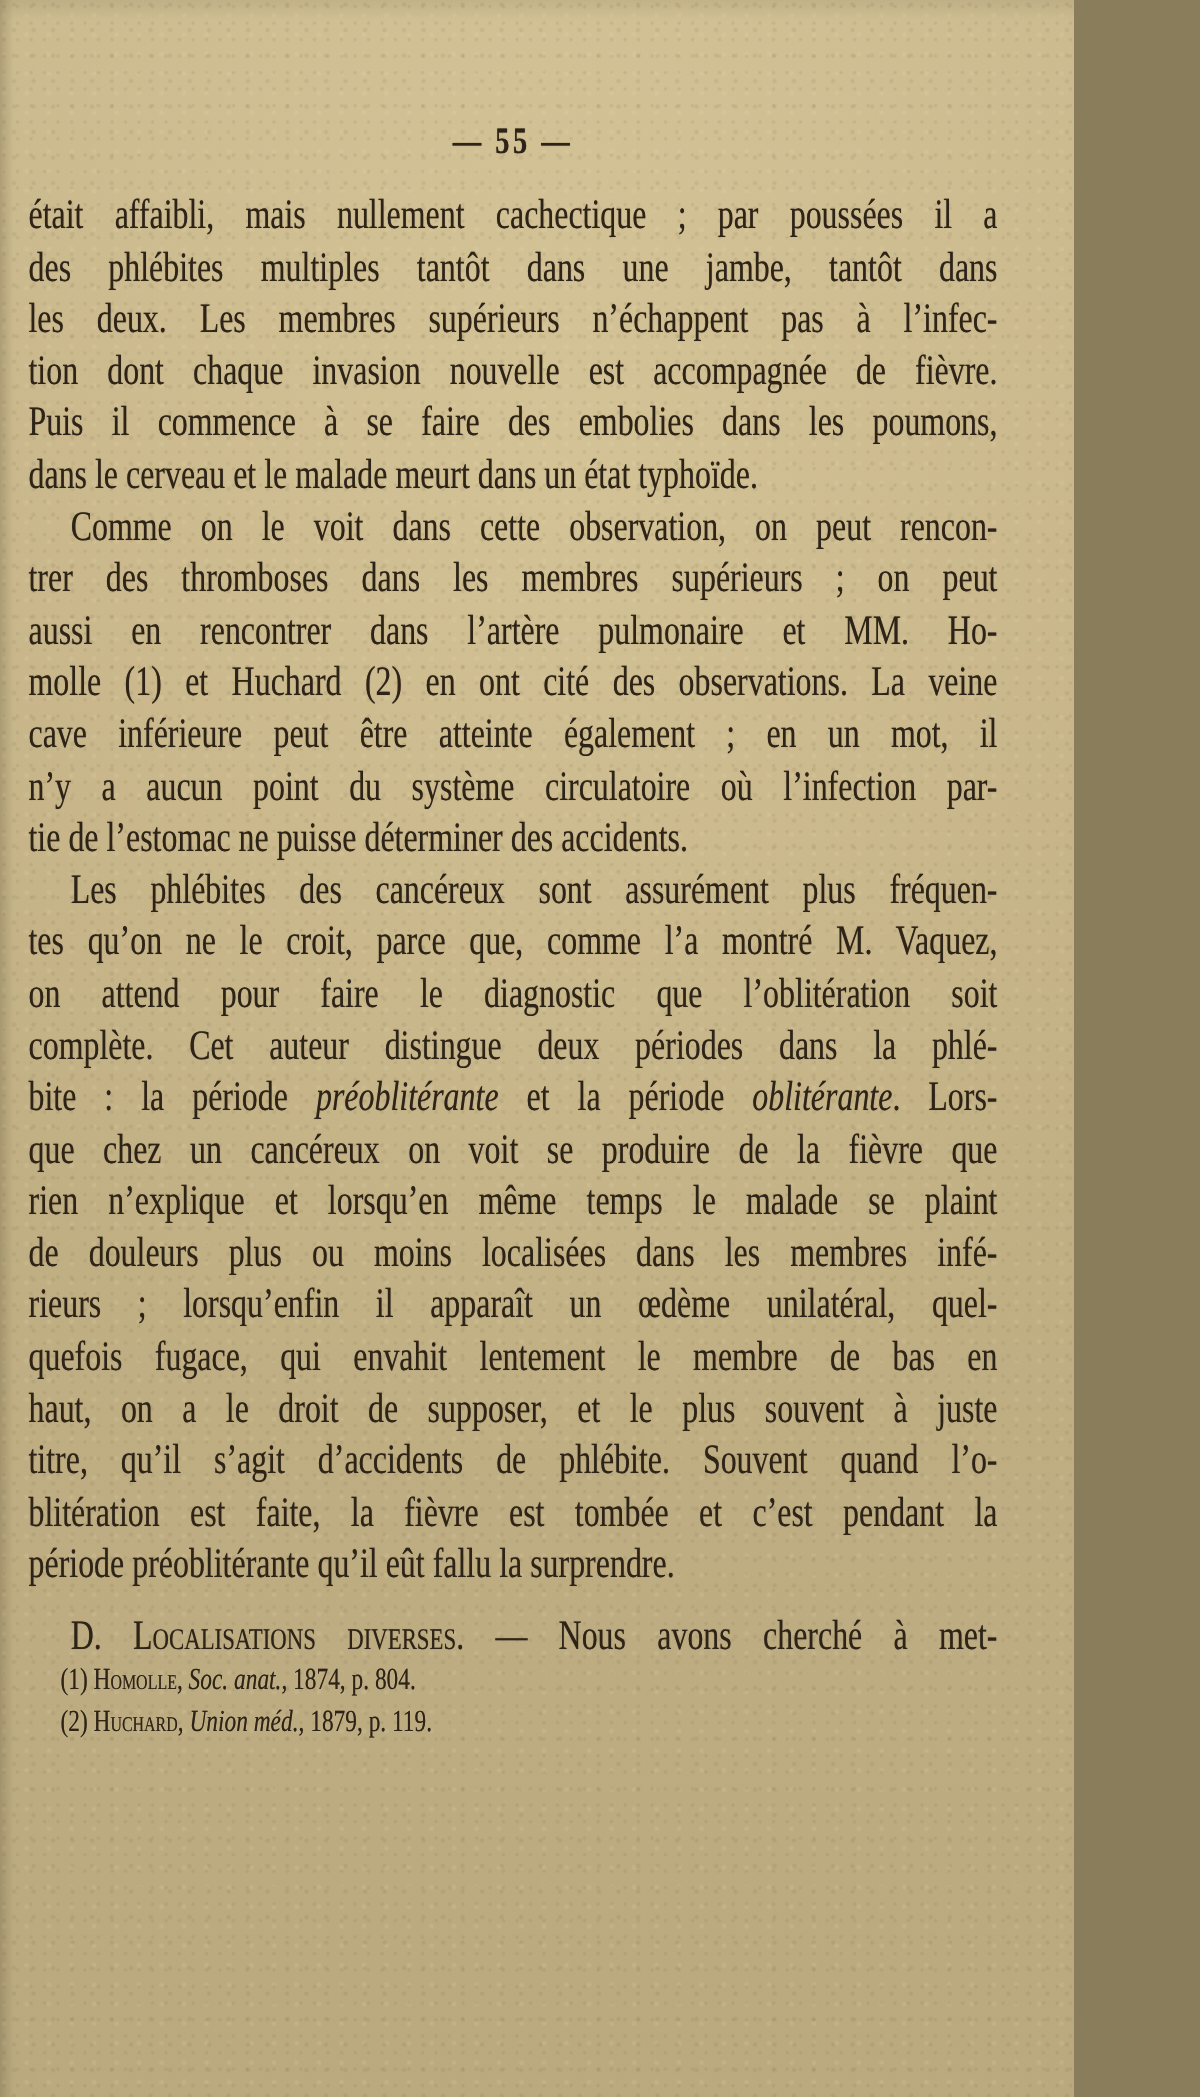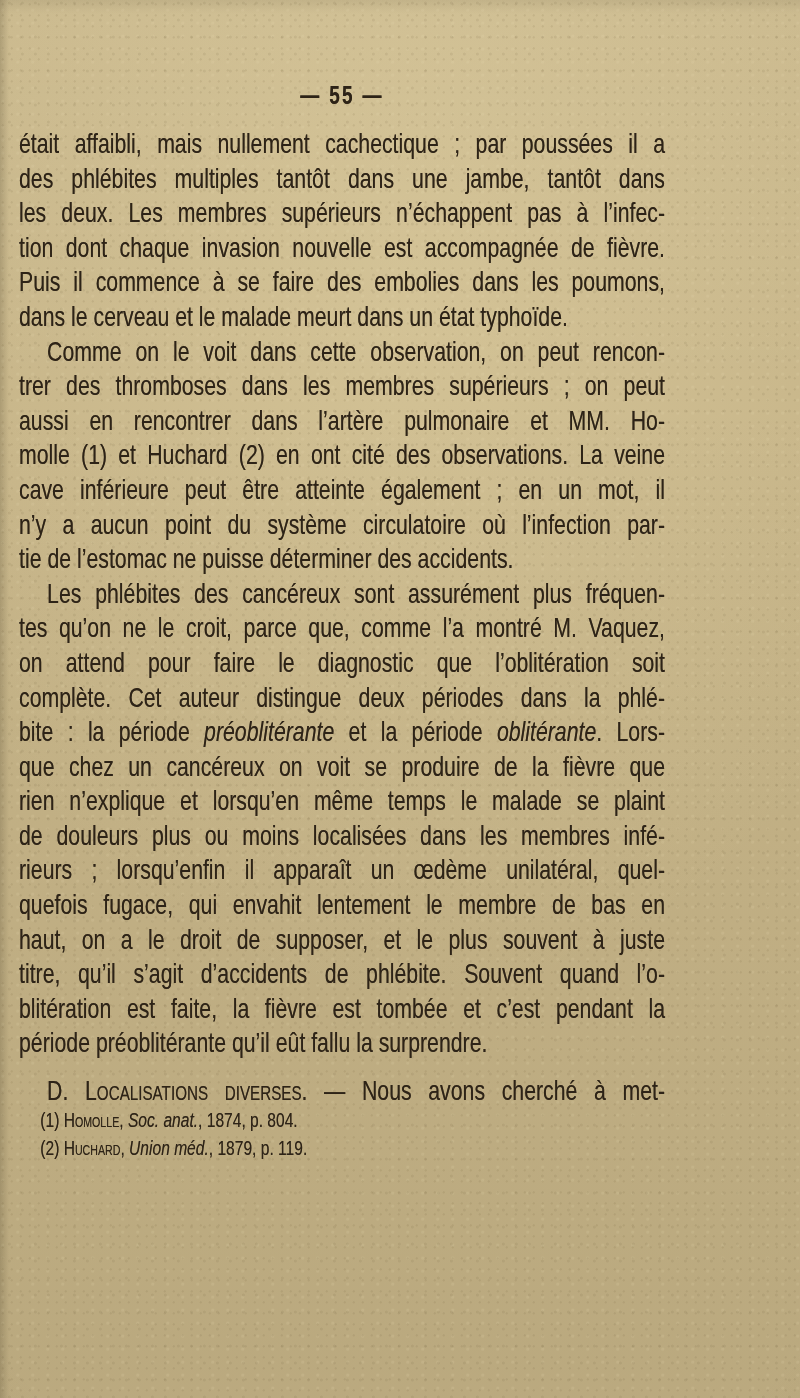--- a/index.html
+++ b/index.html
@@ -2,24 +2,24 @@
 <html><head>
 <meta charset="utf-8">
 <style>
   html, body {
     margin: 0;
     padding: 0;
     background: #8a7d5c;
   }
   .page {
     position: relative;
-    width: 800px;
+    width: 716px;
     height: 1398px;
     overflow: hidden;
-    font-family: Liberation Sans, sans-serif;
+    font-family: Liberation Serif, serif;
     color: #2d2317;
     background:
       
       linear-gradient(90deg, rgba(70,60,35,0.22), rgba(70,60,35,0) 9px),
       linear-gradient(180deg, rgba(70,60,35,0.10), rgba(70,60,35,0) 14px),
       
       radial-gradient(circle at 30% 40%, rgba(110,92,55,0.12) 0.8px, rgba(110,92,55,0) 1.5px),
       radial-gradient(circle at 72% 18%, rgba(96,80,48,0.10) 1px, rgba(96,80,48,0) 1.9px),
       radial-gradient(circle at 18% 78%, rgba(238,226,184,0.14) 1px, rgba(238,226,184,0) 2.1px),
       

